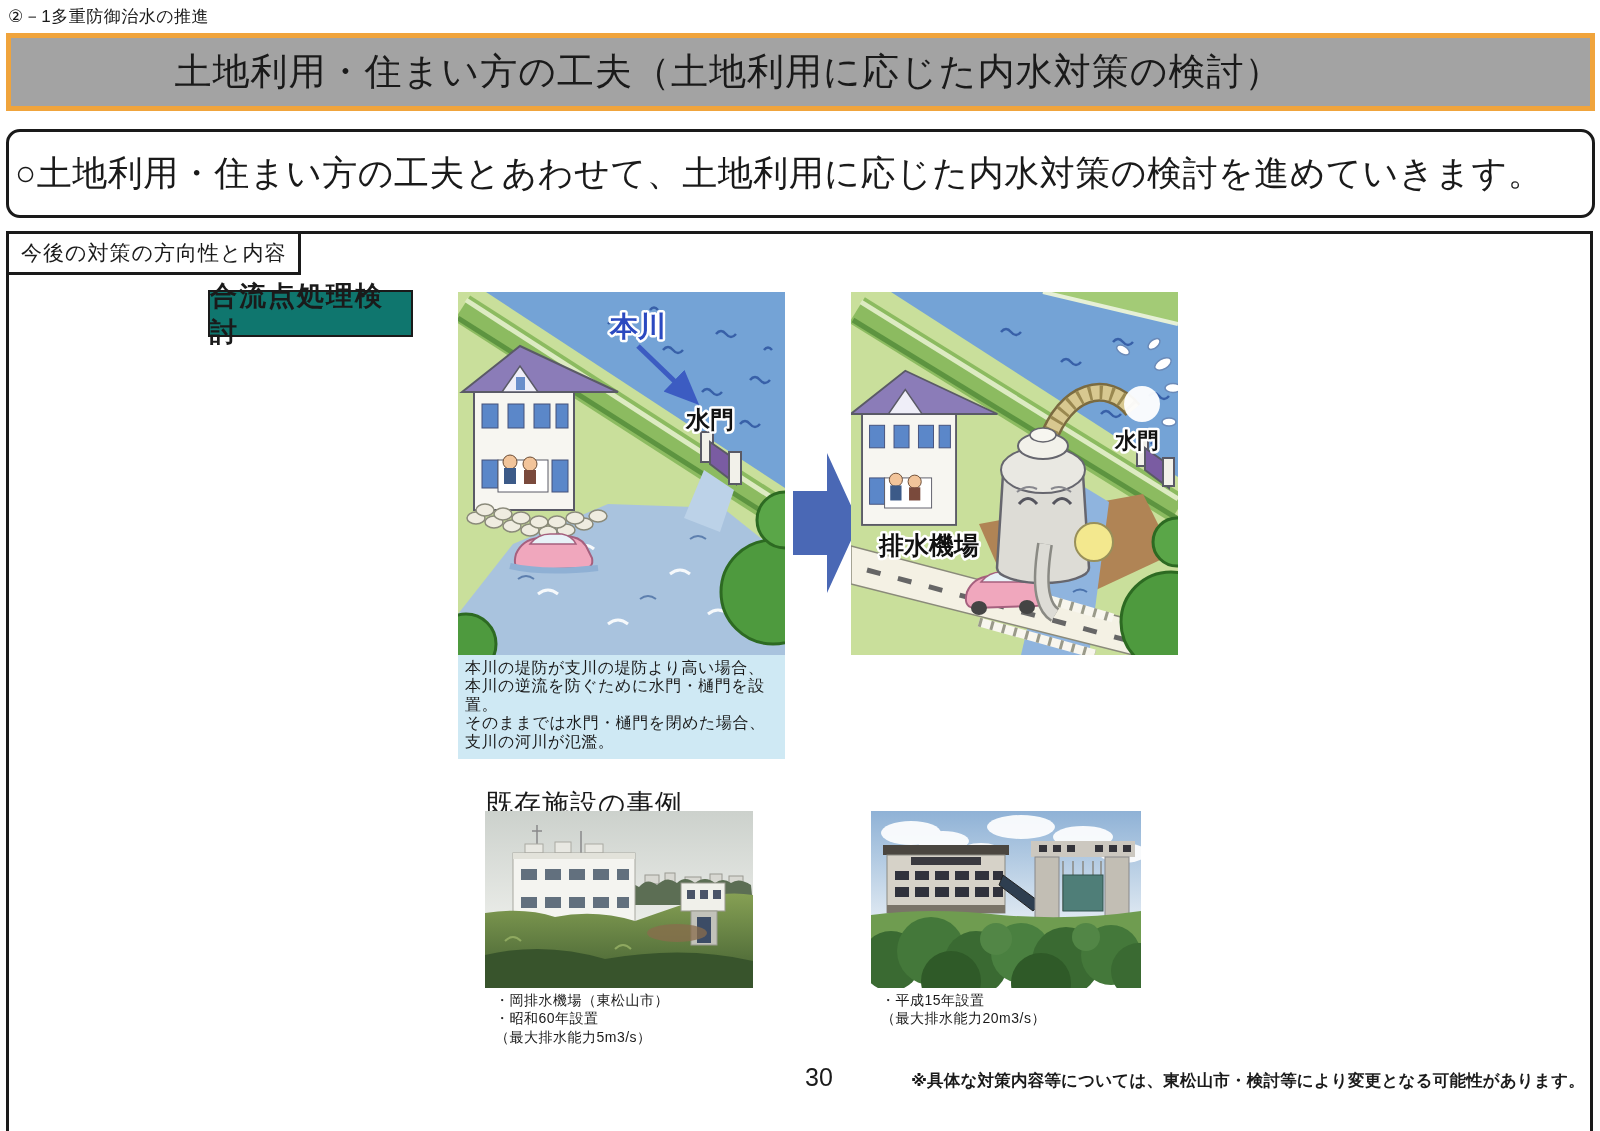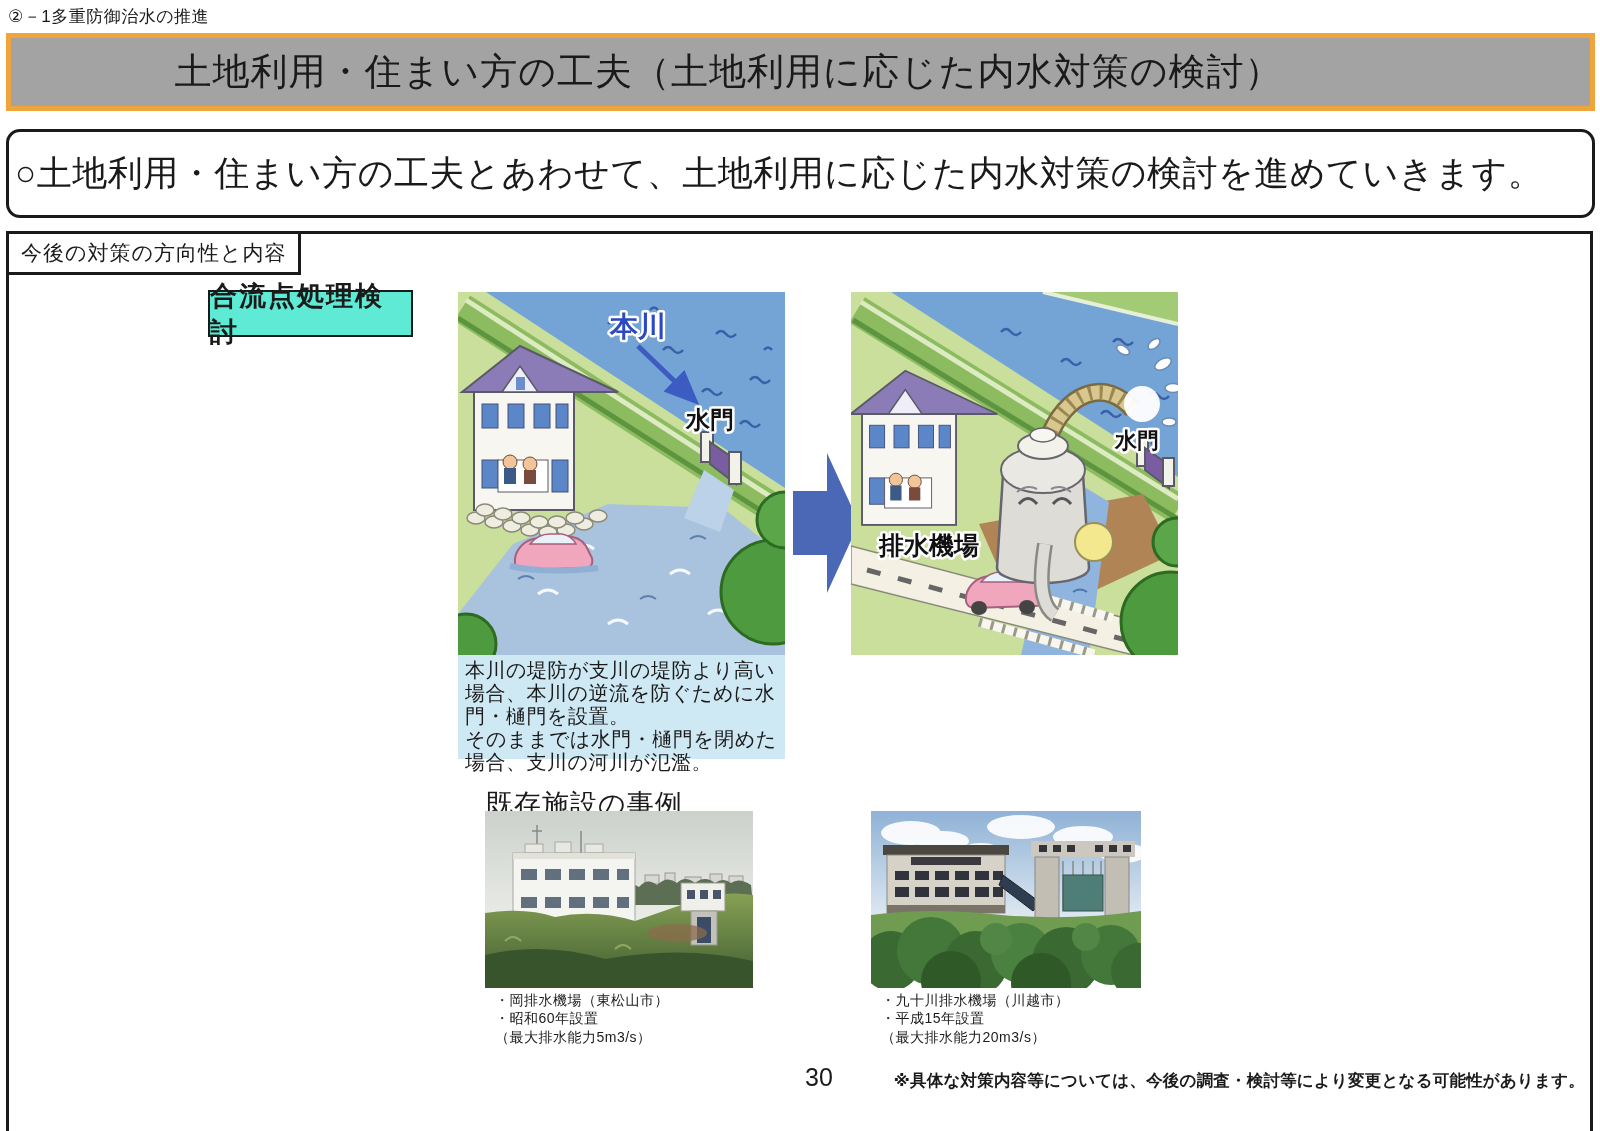--- a/index.html
+++ b/index.html
@@ -8,28 +8,28 @@
   .header-note{position:absolute;left:8px;top:5px;font-size:17px;letter-spacing:.5px;}
   .banner{position:absolute;left:6px;top:33px;width:1589px;height:78px;box-sizing:border-box;
     background:#a3a3a3;border:5px solid #f0a43c;display:flex;align-items:center;justify-content:center;}
   .banner-title{font-size:37px;letter-spacing:1px;transform:translateX(-72px);white-space:nowrap;}
   .statement{position:absolute;left:6px;top:129px;width:1589px;height:89px;box-sizing:border-box;
     border:3px solid #1a1a1a;border-radius:14px;display:flex;align-items:center;padding:0 6px;}
   .statement-text{font-size:35px;letter-spacing:.5px;white-space:nowrap;}
   .mainbox{position:absolute;left:6px;top:231px;width:1587px;height:1066px;box-sizing:border-box;border:3px solid #1a1a1a;}
   .section-label{position:absolute;left:-3px;top:-3px;background:#ffffff;border:3px solid #1a1a1a;
     padding:5px 12px;font-size:21px;letter-spacing:1px;}
-  .tag{position:absolute;left:199px;top:56px;width:205px;height:47px;box-sizing:border-box;background:#5eead4;
+  .tag{position:absolute;left:199px;top:56px;width:205px;height:47px;box-sizing:border-box;background:#0f766e;
     border:2px solid #1a1a1a;display:flex;align-items:center;justify-content:center;font-size:27px;font-weight:bold;letter-spacing:2px;}
   .fig{position:absolute;width:327px;}
   .fig1{left:449px;top:58px;}
   .fig2{left:842px;top:58px;}
   .fig svg.illus{display:block;width:327px;height:363px;}
   .fig-caption{width:327px;height:104px;box-sizing:border-box;background:#cfe9f4;padding:4px 7px;
-    font-size:20px;line-height:1.15;white-space:pre-line;letter-spacing:.5px;}
+    font-size:16px;line-height:1.15;white-space:pre-line;letter-spacing:.5px;}
   .big-arrow{position:absolute;left:784px;top:219px;width:66px;height:140px;}
   .examples-heading{position:absolute;left:449px;top:552px;font-size:27px;letter-spacing:1px;margin-left:28px;}
   .photo{position:absolute;top:577px;display:block;}
   .photo1{left:476px;width:268px;height:177px;}
   .photo2{left:862px;width:270px;height:177px;}
   .photo-caption{position:absolute;top:757px;font-size:14px;line-height:1.32;letter-spacing:.5px;}
   .photo-caption.c1{left:486px;}
   .photo-caption.c2{left:872px;}
   .page-number{position:absolute;left:796px;top:829px;font-size:25px;}
   .footer-note{position:absolute;right:5px;top:836px;font-size:16.5px;font-weight:bold;letter-spacing:.2px;}
@@ -379,22 +379,21 @@
         <circle cx="215" cy="126" r="14" fill="#528646"></circle>
       </g>
     </svg>
 
     <div class="photo-caption c1">
       <div>・岡排水機場（東松山市）</div>
       <div>・昭和60年設置</div>
       <div>（最大排水能力5m3/s）</div>
     </div>
     <div class="photo-caption c2">
-      <div>・九十川排水機場（川越市）</div>
       <div>・平成15年設置</div>
       <div>（最大排水能力20m3/s）</div>
     </div>
 
     <div class="page-number">30</div>
-    <div class="footer-note">※具体な対策内容等については、今後の調査・検討等により変更となる可能性があります。</div>
+    <div class="footer-note">※具体な対策内容等については、東松山市・検討等により変更となる可能性があります。</div>
 
   </div>
 </div>
 
 </body></html>

